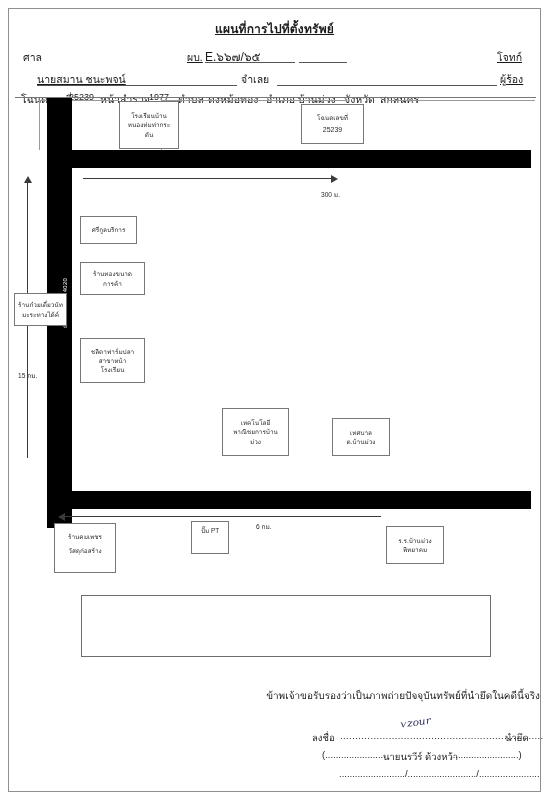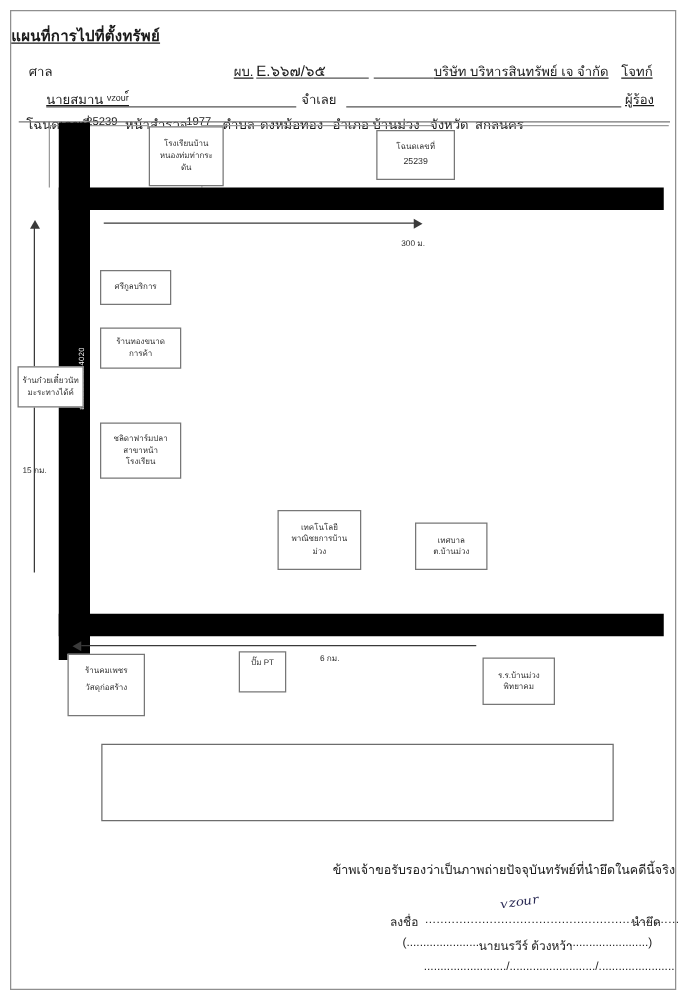--- a/index.html
+++ b/index.html
@@ -8,21 +8,21 @@
     font-family:"Liberation Sans","DejaVu Sans",sans-serif;
     color:#1a1a1a;
   }
   .page{
     position:absolute;left:8px;top:8px;width:533px;height:784px;
     border:1px solid #8f8f8f;background:#fff;box-sizing:border-box;
   }
 
   
   .doc-title{
-    position:absolute;left:0;top:10px;width:100%;
+    position:absolute;left:0;top:10px;width:100%;text-align:center;
     font-size:12px;font-weight:bold;text-decoration:underline;letter-spacing:.2px;
   }
   .hdr-row{position:absolute;font-size:10.5px;white-space:nowrap;}
   .u{ text-decoration:underline; }
   .rule{position:absolute;border-bottom:1px solid #555;}
 
   .hdr-sep{position:absolute;left:6px;top:88px;width:521px;border-bottom:1px solid #777;}
 
   
   .map{position:absolute;left:6px;top:89px;width:521px;height:480px;}
@@ -72,25 +72,24 @@
 
 <div class="page">
 
   <div class="doc-title">แผนที่การไปที่ตั้งทรัพย์</div>
 
   <div class="hdr-row" style="left:14px;top:40px;">ศาล</div>
   <div class="hdr-row u" style="left:178px;top:40px;">ผบ.</div>
   <div class="hdr-row" style="left:196px;top:38px;font-size:12px;">E.๖๖๗/๖๕</div>
   <div class="rule" style="left:196px;top:53px;width:90px;"></div>
 
-  <div class="hdr-row u" style="left:338px;top:40px;">บริษัท บริหารสินทรัพย์ เจ จำกัด</div>
   <div class="rule" style="left:290px;top:53px;width:48px;"></div>
   <div class="hdr-row u" style="left:488px;top:40px;">โจทก์</div>
 
-  <div class="hdr-row u" style="left:28px;top:62px;">นายสมาน ᵛᶻᵒᵘʳ์</div>
+  <div class="hdr-row u" style="left:28px;top:62px;">นายสมาน ชนะพจน์</div>
   <div class="rule" style="left:28px;top:76px;width:200px;"></div>
   <div class="hdr-row" style="left:232px;top:62px;">จำเลย</div>
   <div class="rule" style="left:268px;top:76px;width:220px;"></div>
   <div class="hdr-row u" style="left:491px;top:62px;">ผู้ร้อง</div>
 
   <div class="hdr-row" style="left:12px;top:82px;">โฉนดเลขที่</div>
   <div class="hdr-row" style="left:60px;top:83px;font-size:9px;">25239</div>
   <div class="hdr-row" style="left:91px;top:82px;">หน้าสำรวจ</div>
   <div class="hdr-row" style="left:140px;top:83px;font-size:9px;">1977</div>
   <div class="hdr-row" style="left:169px;top:82px;">ตำบล</div>

